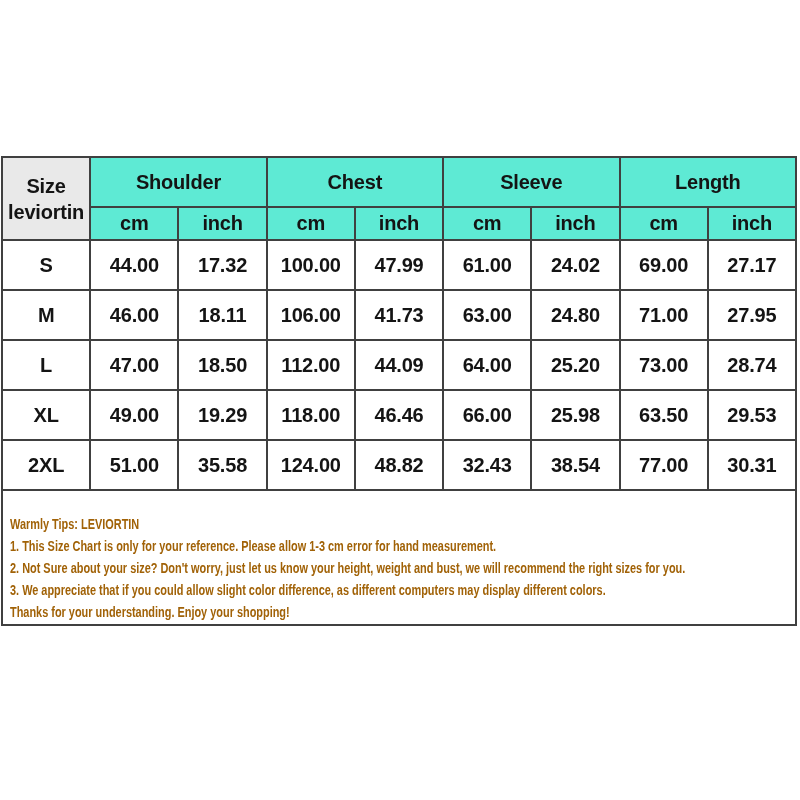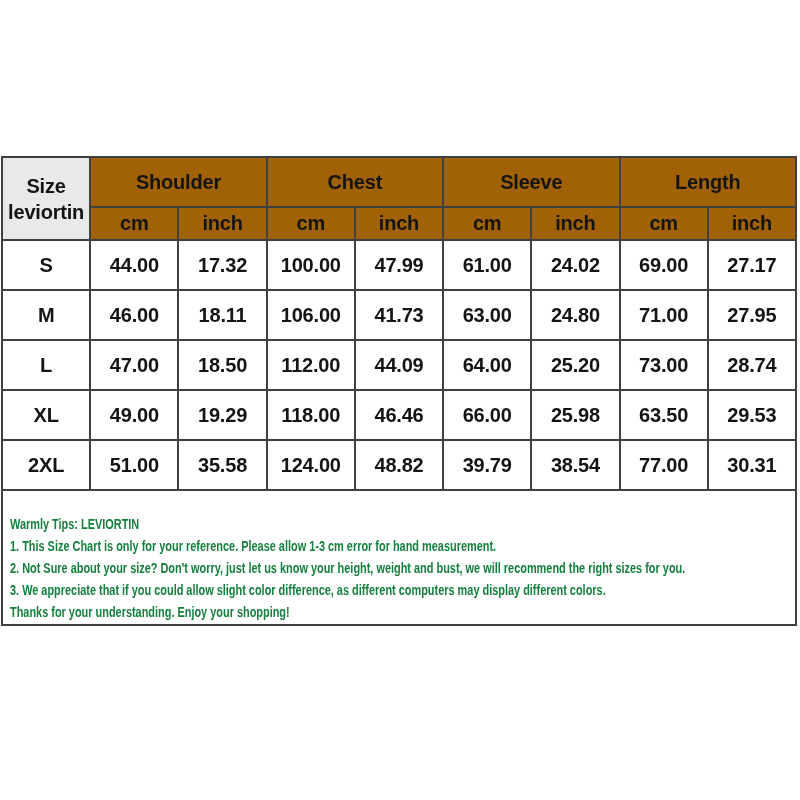--- a/index.html
+++ b/index.html
@@ -27,28 +27,28 @@
     vertical-align: middle;
     font-weight: bold;
     font-size: 20px;
     letter-spacing: -0.2px;
     padding: 0;
     overflow: hidden;
   }
   tr.group-row  { height: 50px; }
   tr.unit-row   { height: 33px; }
   tr.data-row   { height: 50px; }
-  .hdr { background: #a16207; }
+  .hdr { background: #5eead4; }
   td.corner { background: #e9e9e9; line-height: 26px; }
   .tips-box {
     border: 2px solid #404040;
     border-top: none;
     height: 135px;
     padding: 22px 0 0 7px;
-    color: #15803d;
+    color: #a16207;
   }
   .tip-line {
     white-space: nowrap;
     font-weight: bold;
     font-size: 14px;
     line-height: 22px;
     transform: scaleX(0.78);
     transform-origin: 0 50%;
   }
 </style>
@@ -121,21 +121,21 @@
       <td>25.98</td>
       <td>63.50</td>
       <td>29.53</td>
     </tr>
     <tr class="data-row">
       <td>2XL</td>
       <td>51.00</td>
       <td>35.58</td>
       <td>124.00</td>
       <td>48.82</td>
-      <td>39.79</td>
+      <td>32.43</td>
       <td>38.54</td>
       <td>77.00</td>
       <td>30.31</td>
     </tr>
   </tbody>
     </table>
 
   <div class="tips-box">
     <div class="tip-line">Warmly Tips: LEVIORTIN</div>
     <div class="tip-line">1. This Size Chart is only for your reference. Please allow 1-3 cm error for hand measurement.</div>

